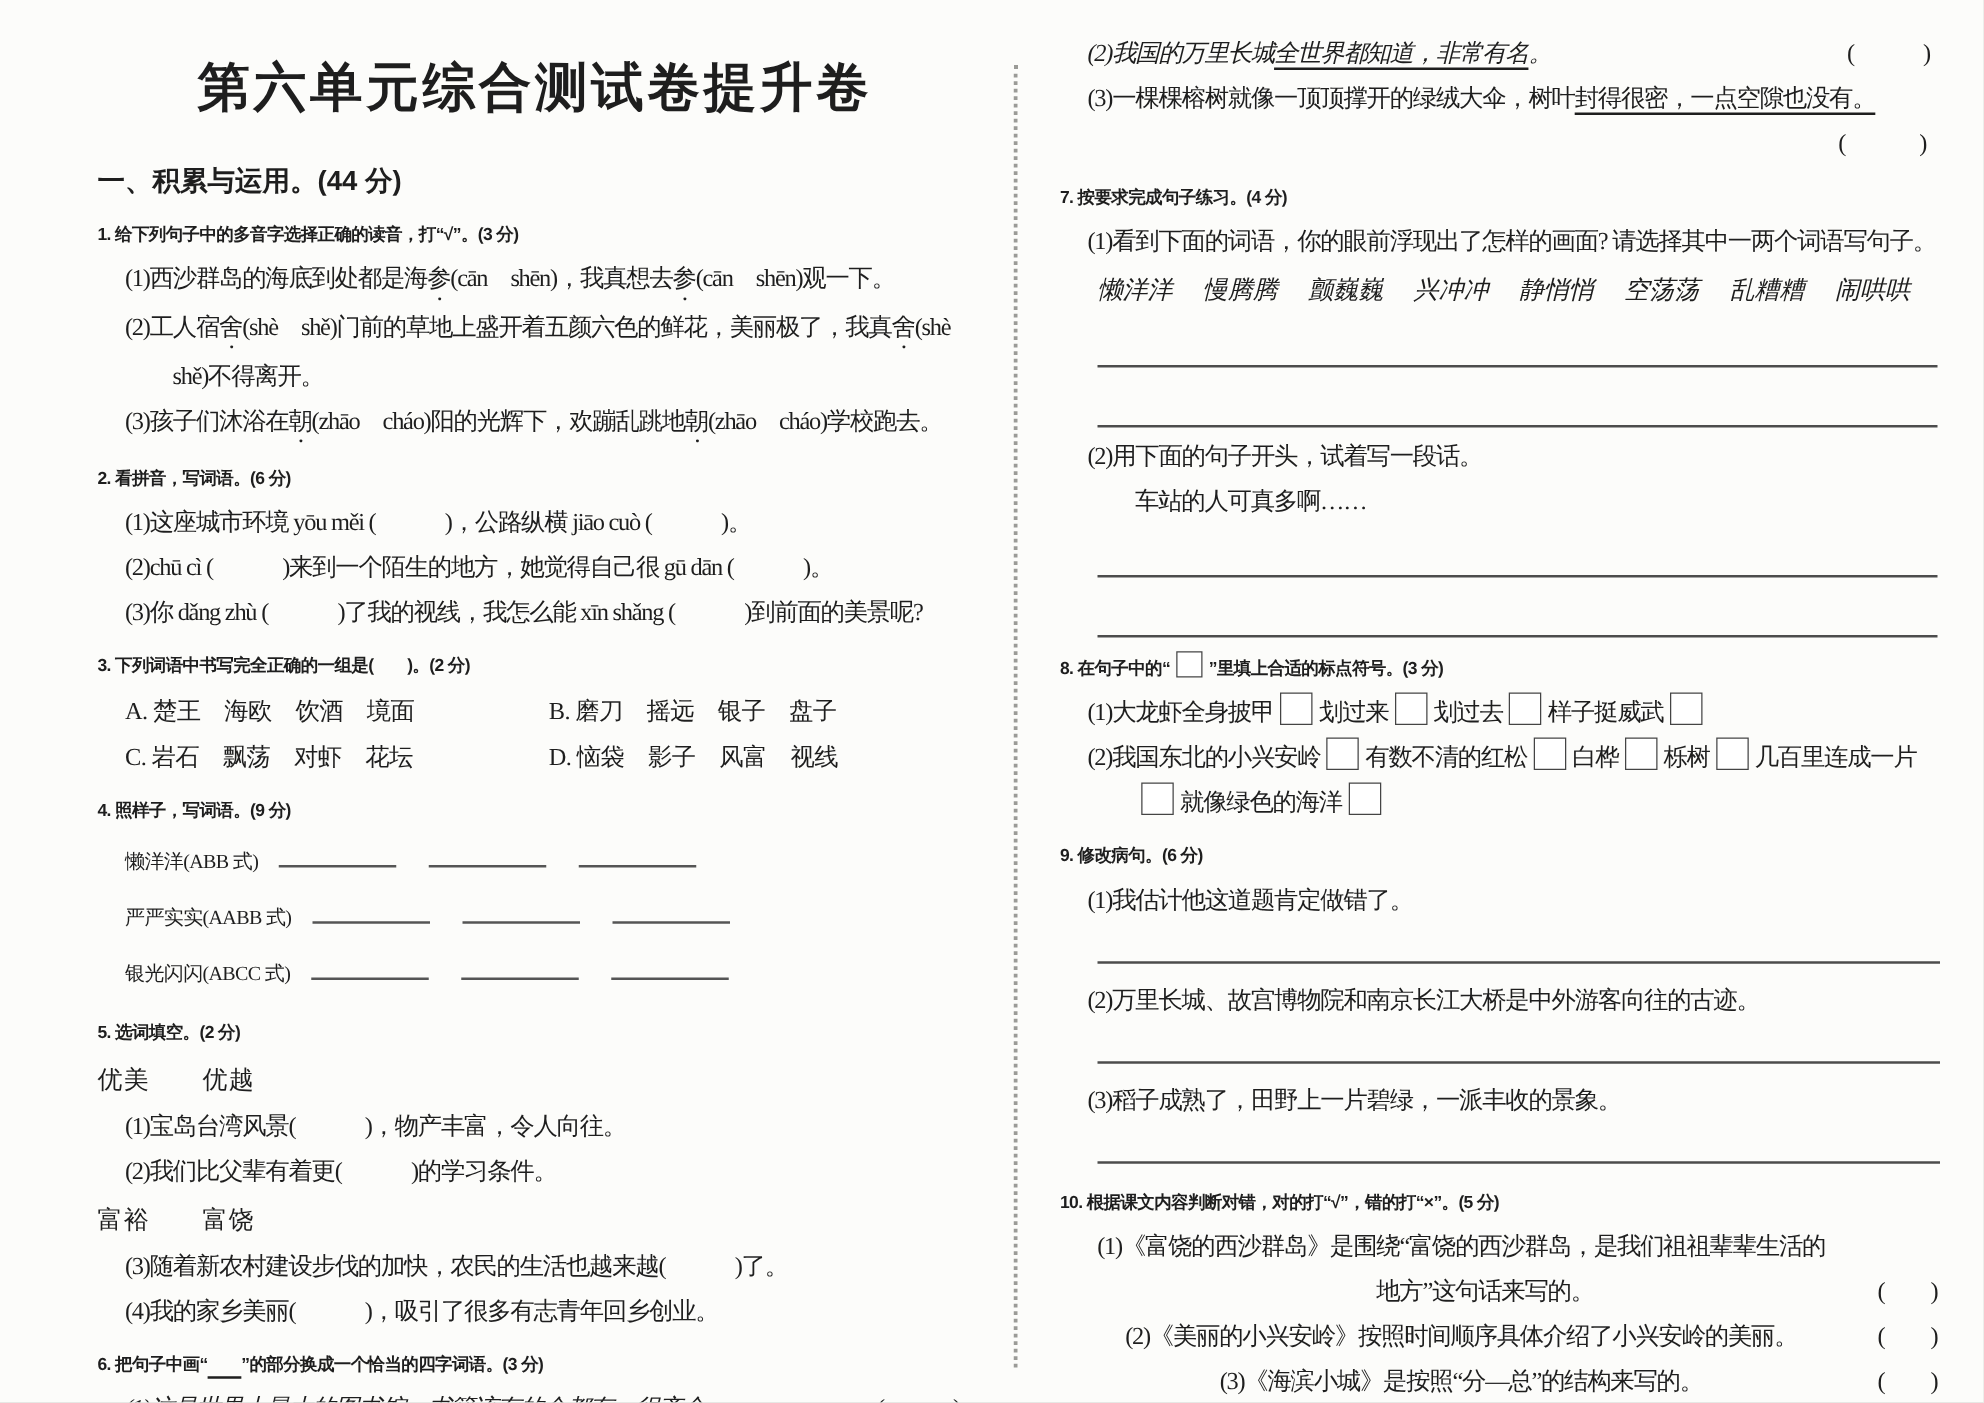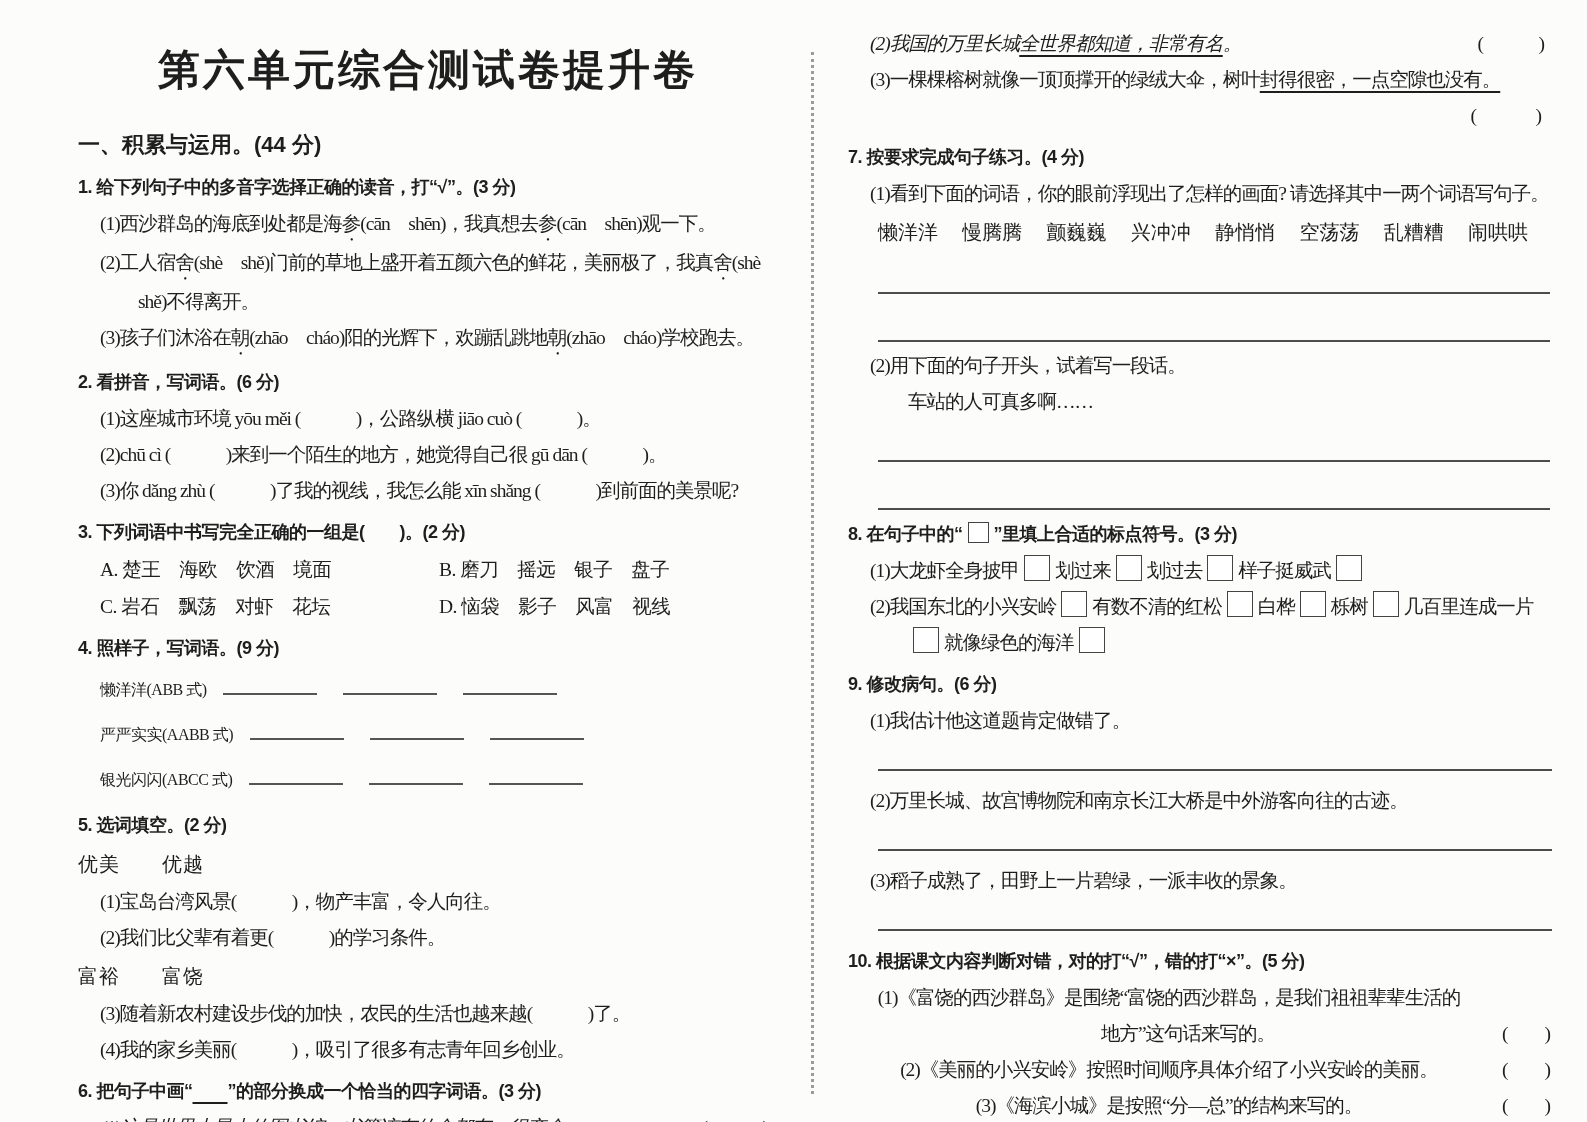--- a/index.html
+++ b/index.html
@@ -12,40 +12,40 @@
     border-left:3px dotted #9b9b97;}
   .col{position:absolute;top:0;}
   .col-left{left:78px;width:700px;}
   .col-right{left:848px;width:706px;}
   .title{
     margin:42px 0 20px 0;text-align:center;font-size:42px;font-weight:900;
     letter-spacing:3px;font-family:"Liberation Serif","DejaVu Serif",serif;
   }
   .sec{margin-top:28px;font-size:22px;font-weight:bold;line-height:38px;
     font-family:"Liberation Sans","DejaVu Sans",sans-serif;}
-  .stem{margin-top:5px;font-size:18px;font-weight:bold;line-height:37px;
+  .stem{margin-top:5px;font-size:14px;font-weight:bold;line-height:37px;
     letter-spacing:-0.5px;
     font-family:"Liberation Sans","DejaVu Sans",sans-serif;}
   .sub{font-size:19.5px;line-height:36px;letter-spacing:-1px;
     padding-left:60px;text-indent:-38px;}
   .sub--flex{display:flex;text-indent:0;padding-left:22px;}
   .sub--flex .txt{flex:0 1 auto;font-style:italic;}
   .tailparen{margin-left:auto;white-space:nowrap;padding-right:10px;}
   .parenline{font-size:19.5px;line-height:36px;text-align:right;padding-right:12px;}
   .u{text-decoration:underline;text-underline-offset:5px;text-decoration-thickness:1.5px;}
   .em{-webkit-text-emphasis:filled dot;-webkit-text-emphasis-position:under left;
       text-emphasis:filled dot;text-emphasis-position:under left;}
   .optrow{display:flex;font-size:19.5px;line-height:37px;letter-spacing:-0.5px;padding-left:22px;}
   .opt{width:50%;}
   .exrow{padding-left:22px;font-size:16px;line-height:45px;letter-spacing:-0.5px;}
   .blank{display:inline-block;width:94px;height:24px;border-bottom:2px solid #555;
     margin:0 13px;vertical-align:baseline;}
   .cbank{text-align:left;font-size:20px;line-height:40px;letter-spacing:1px;}
   .bank{display:flex;justify-content:space-between;padding:0 26px 0 30px;
-    font-size:20px;line-height:40px;font-weight:500;}
+    font-size:20px;line-height:40px;font-weight:500;font-style:italic;}
   .ansline{border-bottom:2px solid #4c4c4c;height:40px;margin:0 4px 6px 30px;}
   .ans9{border-bottom:2px solid #4c4c4c;height:30px;margin:0 2px 12px 30px;}
   .pbox{display:inline-block;width:24px;height:24px;border:1.6px solid #444;
     margin:0 5px;vertical-align:-4px;background:#fff;}
   .pbox.sm{width:19px;height:19px;vertical-align:-3px;}
   .judge{position:relative;padding-right:86px;text-align:center;}
   .jparen{position:absolute;right:4px;bottom:0;line-height:36px;text-indent:0;}
 </style>
 </head>
 <body>

